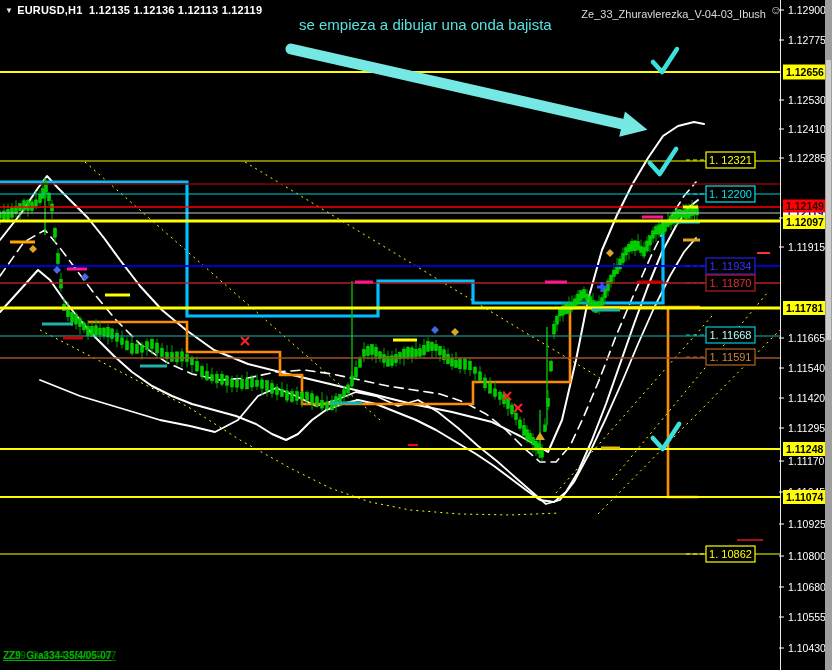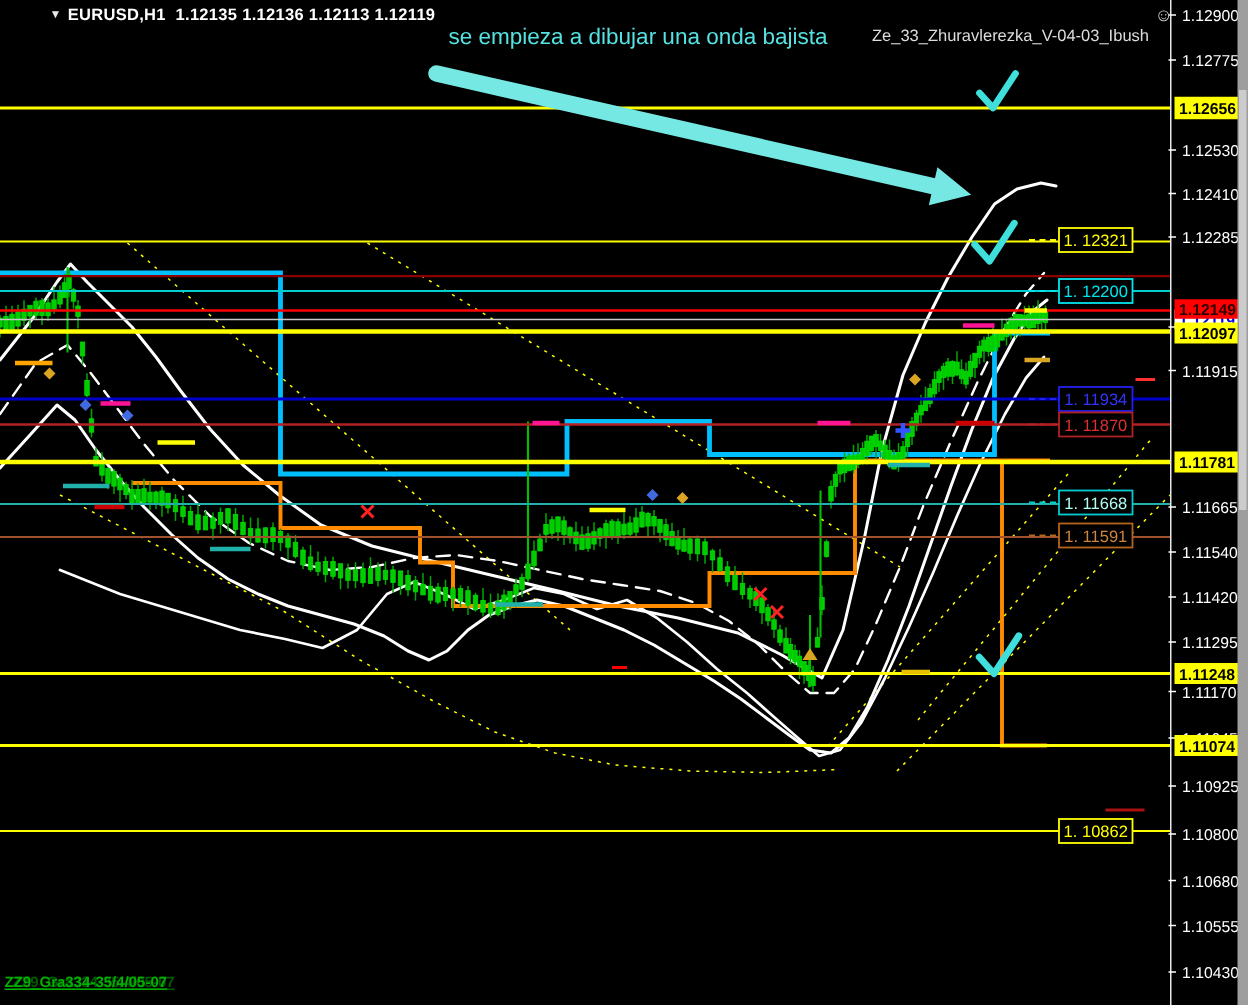--- a/index.html
+++ b/index.html
@@ -1,22 +1,22 @@
 <!DOCTYPE html>
 <html><head>
 <meta charset="utf-8">
 <style>
   html,body{margin:0;padding:0;background:#000;}
   #stage{position:relative;width:832px;height:670px;background:#000;overflow:hidden;
          font-family:"Liberation Sans",sans-serif;}
   #chart-svg{position:absolute;left:0;top:0;}
   .ohlc-title{position:absolute;left:5px;top:4px;color:#fff;font-size:11px;font-weight:bold;
-              letter-spacing:.2px;white-space:nowrap;margin-left:28px;}
+              letter-spacing:.2px;white-space:nowrap;}
   .ohlc-title .tri{font-size:8px;vertical-align:1px;margin-right:4px;color:#e8e8e8;}
-  .credit{position:absolute;top:18px;right:66px;color:#dcdcdc;font-size:11px;white-space:nowrap;text-align:right;}
+  .credit{position:absolute;top:8px;right:66px;color:#dcdcdc;font-size:11px;white-space:nowrap;text-align:right;}
   .smiley{position:absolute;top:3px;right:50px;color:#cfcfcf;font-size:12px;}
   .annotation{position:absolute;left:299px;top:16px;color:#56e2e2;font-size:15px;white-space:nowrap;text-align:right;}
   .footer{position:absolute;left:3px;top:650px;font-size:10px;font-weight:bold;color:#00b000;
           text-decoration:underline;text-shadow:5px 0 0 rgba(0,130,0,.7);white-space:nowrap;}
 </style>
 </head>
 <body>
 
 <div id="stage">
   <svg id="chart-svg" width="832" height="670" viewBox="0 0 832 670">

